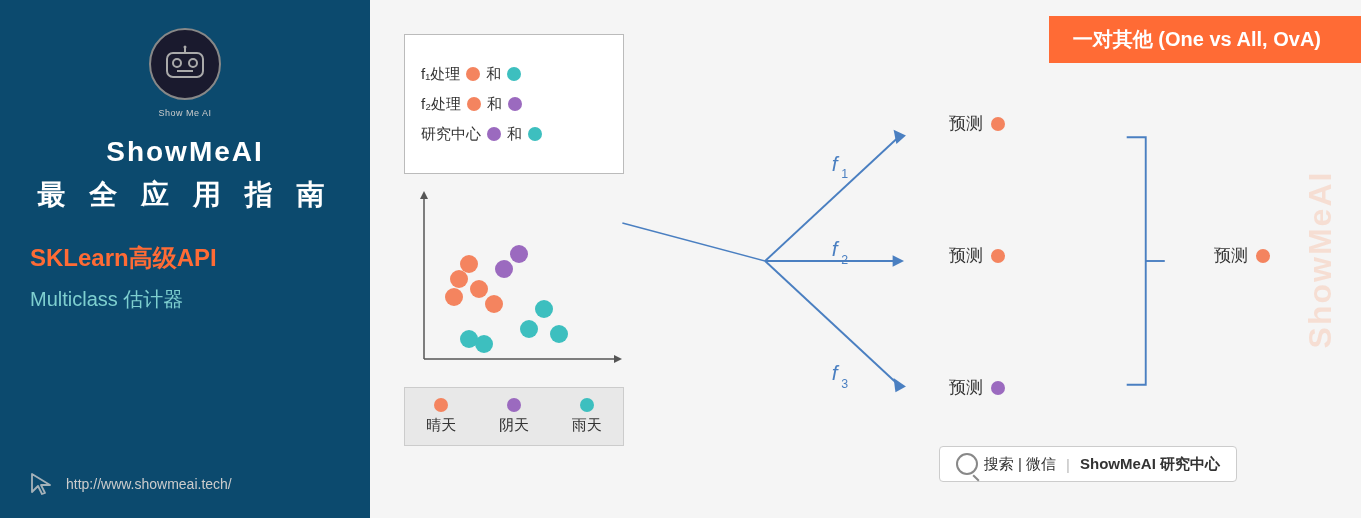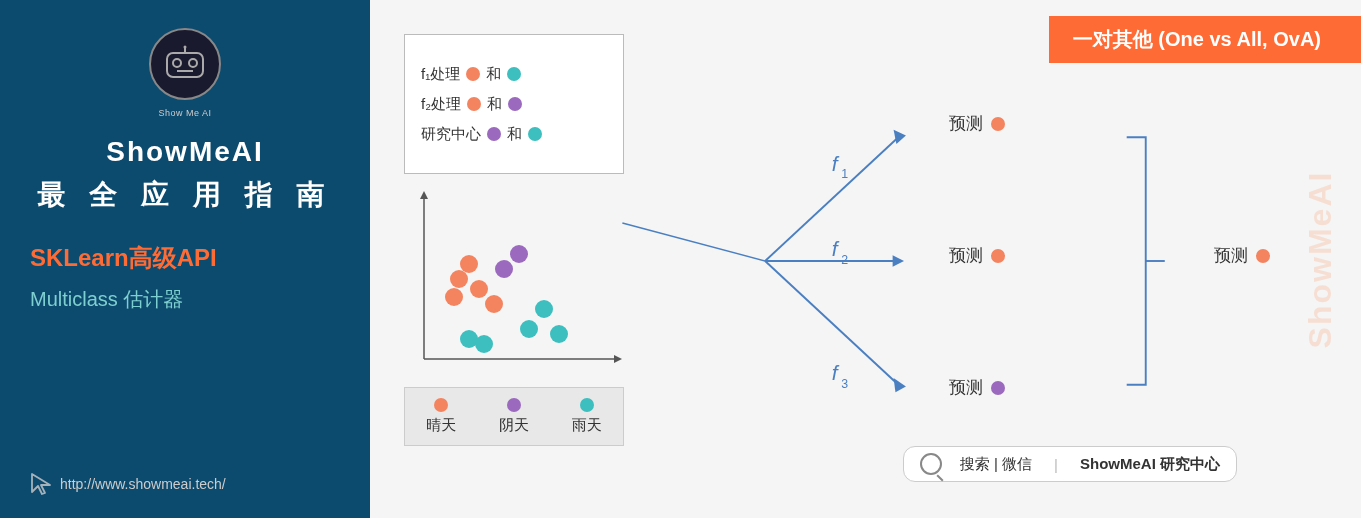--- a/index.html
+++ b/index.html
@@ -80,21 +80,21 @@
       font-size: 20px;
       color: #7ecfcf;
       align-self: flex-start;
       padding-left: 10px;
       margin-bottom: 30px;
     }
 
     .sidebar-footer {
       display: flex;
       align-items: center;
-      gap: 4px;
+      gap: 10px;
       align-self: flex-start;
       padding-left: 8px;
       margin-top: auto;
     }
 
     .arrow-icon {
       width: 28px;
       height: 28px;
       opacity: 0.8;
     }
@@ -237,24 +237,24 @@
       pointer-events: none;
     }
 
     
     .search-bar {
       position: absolute;
       bottom: 16px;
       right: 100px;
       background: #fff;
       border: 1.5px solid #ccc;
-      border-radius: 12px;
-      display: flex;
-      align-items: center;
-      gap: 18px;
+      border-radius: 4px;
+      display: flex;
+      align-items: center;
+      gap: 6px;
       padding: 6px 16px;
       font-size: 15px;
       color: #333;
     }
 
     .search-icon-circle {
       width: 22px;
       height: 22px;
       border: 2px solid #888;
       border-radius: 50%;

